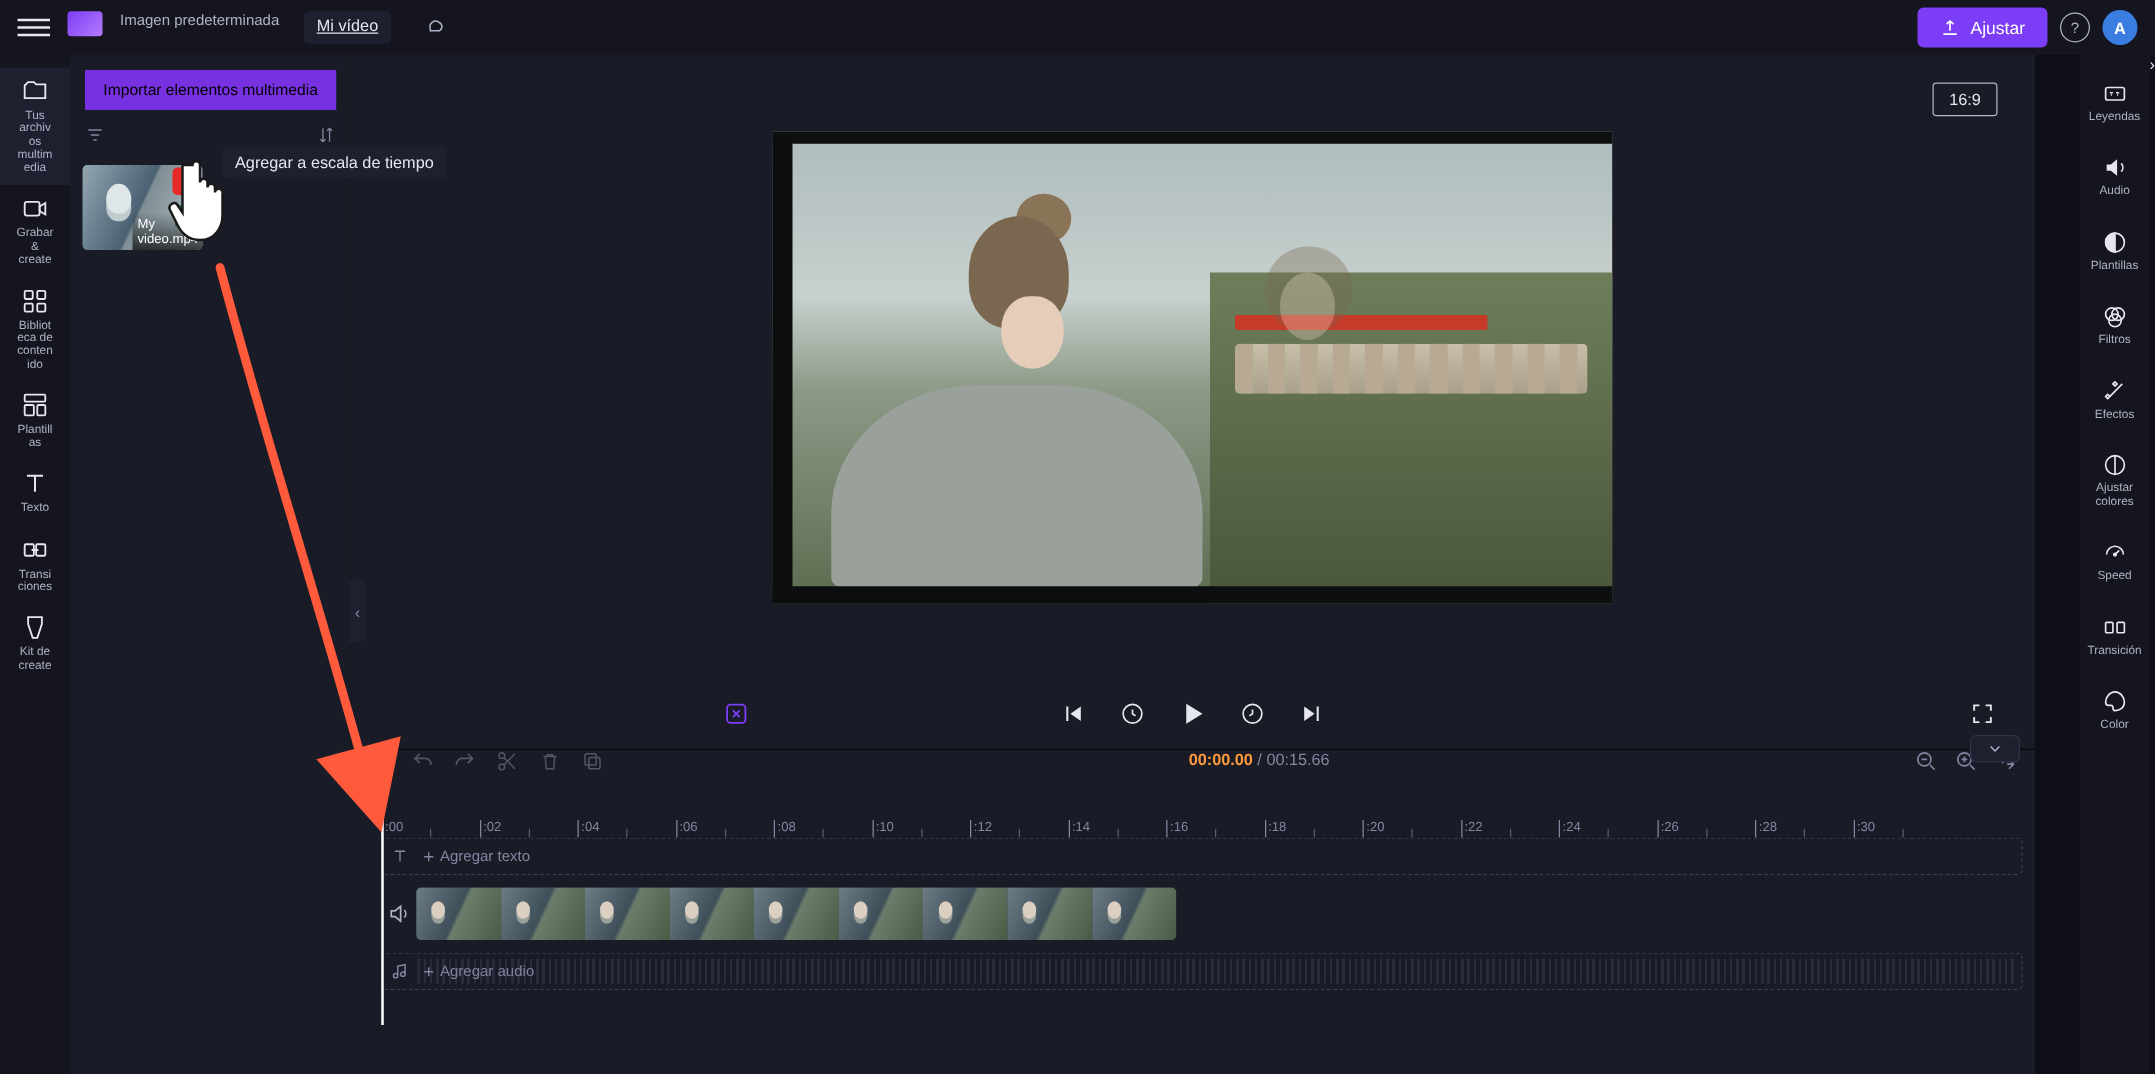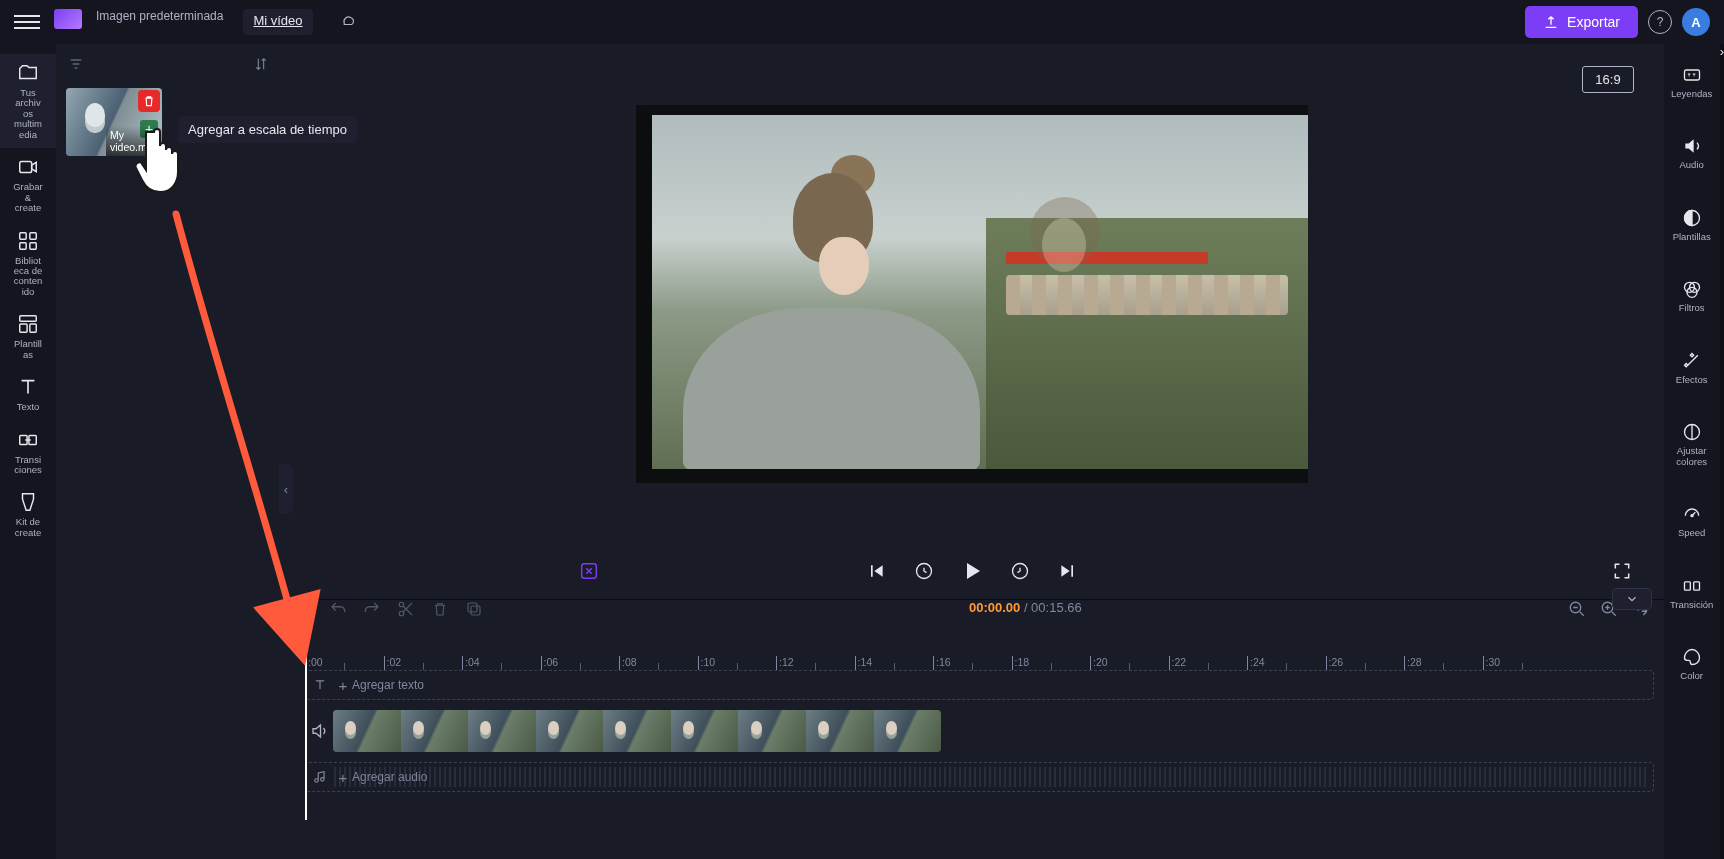--- a/index.html
+++ b/index.html
@@ -109,21 +109,21 @@
   .track .plus{width:18px;text-align:center;font-size:15px;}
   .video-track{height:50px;margin:6px 0;display:flex;align-items:center;gap:0;border:none;}
   .video-track .mute{width:28px;display:flex;justify-content:center;color:var(--text-dim);}
   .video-track .clip{height:42px;width:608px;border-radius:4px;overflow:hidden;display:flex;background:#394247;}
   .video-track .clip .frame{flex:1;position:relative;background:linear-gradient(115deg,#6d7d85 0%,#3e4f5a 48%,#6b7d6a 52%,#4a5a45 100%);}
   .video-track .clip .frame::after{content:"";position:absolute;left:18%;top:26%;width:11px;height:14px;border-radius:50%;background:#dacfc1;box-shadow:0 4px 0 0 #9aa19a;}
   .audio-track .wave{position:absolute;left:28px;right:4px;top:4px;bottom:4px;opacity:.25;background:repeating-linear-gradient(90deg,#5a5f7a 0 2px,transparent 2px 5px);}
 
   .timeline-collapse{position:absolute;top:-12px;right:12px;width:40px;height:22px;background:var(--bg-mid);border:1px solid var(--border);border-radius:5px;display:flex;align-items:center;justify-content:center;cursor:pointer;color:var(--text-dim);}
 
-  .sidebar-right{width:56px;background:var(--bg-dark);display:flex;flex-direction:column;align-items:center;padding-top:12px;gap:20px;}
+  .sidebar-right{width:56px;background:var(--bg-dark);display:flex;flex-direction:column;align-items:center;padding-top:12px;gap:8px;margin-left:36px;}
   .sidebar-right .ritem{width:100%;padding:8px 2px;display:flex;flex-direction:column;align-items:center;gap:3px;cursor:pointer;text-align:center;}
   .sidebar-right .ritem .ric{width:22px;height:22px;color:var(--text);display:flex;align-items:center;justify-content:center;}
   .sidebar-right .ritem .rlab{font-size:9.5px;color:var(--text-dim);line-height:1.1;}
 </style>
 </head>
 <body>
 
 <div class="topbar">
   <div class="left">
     <div class="hamburger">
@@ -138,21 +138,21 @@
       <svg viewBox="0 0 24 24" width="18" height="18" fill="none" stroke="currentColor" stroke-width="1.6">
           <path d="M7 16a6 6 0 019-7 5 5 0 011 9H7z"></path>
         </svg>
     </div>
   </div>
   <div class="spacer"></div>
   <div class="export-btn">
     <svg viewBox="0 0 24 24" width="16" height="16" fill="none" stroke="#fff" stroke-width="2">
         <path d="M12 16V4m0 0l-4 4m4-4l4 4M4 20h16"></path>
       </svg>
-    <span>Exportar</span>
+    <span>Ajustar</span>
   </div>
   <div class="help">?</div>
   <div class="avatar">A</div>
 </div>
 
 <div class="main">
 
   <div class="sidebar-left">
     <div class="item active">
       <svg class="ic" viewBox="0 0 24 24" fill="none" stroke="currentColor" stroke-width="1.6">
@@ -200,20 +200,21 @@
     </div>
     <div class="item">
       <svg class="ic" viewBox="0 0 24 24" fill="none" stroke="currentColor" stroke-width="1.6">
           <path d="M6 3h12v6l-4 12H10L6 9z"></path>
         </svg>
       <div class="lab">Kit de create</div>
     </div>
   </div>
 
   <div class="media-panel">
+    <div class="import-btn">Importar elementos multimedia</div>
     <div class="media-tools">
       <span>
           <svg width="16" height="16" viewBox="0 0 24 24" fill="none" stroke="currentColor" stroke-width="1.6">
             <path d="M4 6h16M7 12h10M10 18h4"></path>
           </svg>
         </span>
       <span>
           <svg width="16" height="16" viewBox="0 0 24 24" fill="none" stroke="currentColor" stroke-width="1.6">
             <path d="M8 4v16m0 0l-3-3m3 3l3-3M16 20V4m0 0l-3 3m3-3l3 3"></path>
           </svg>

